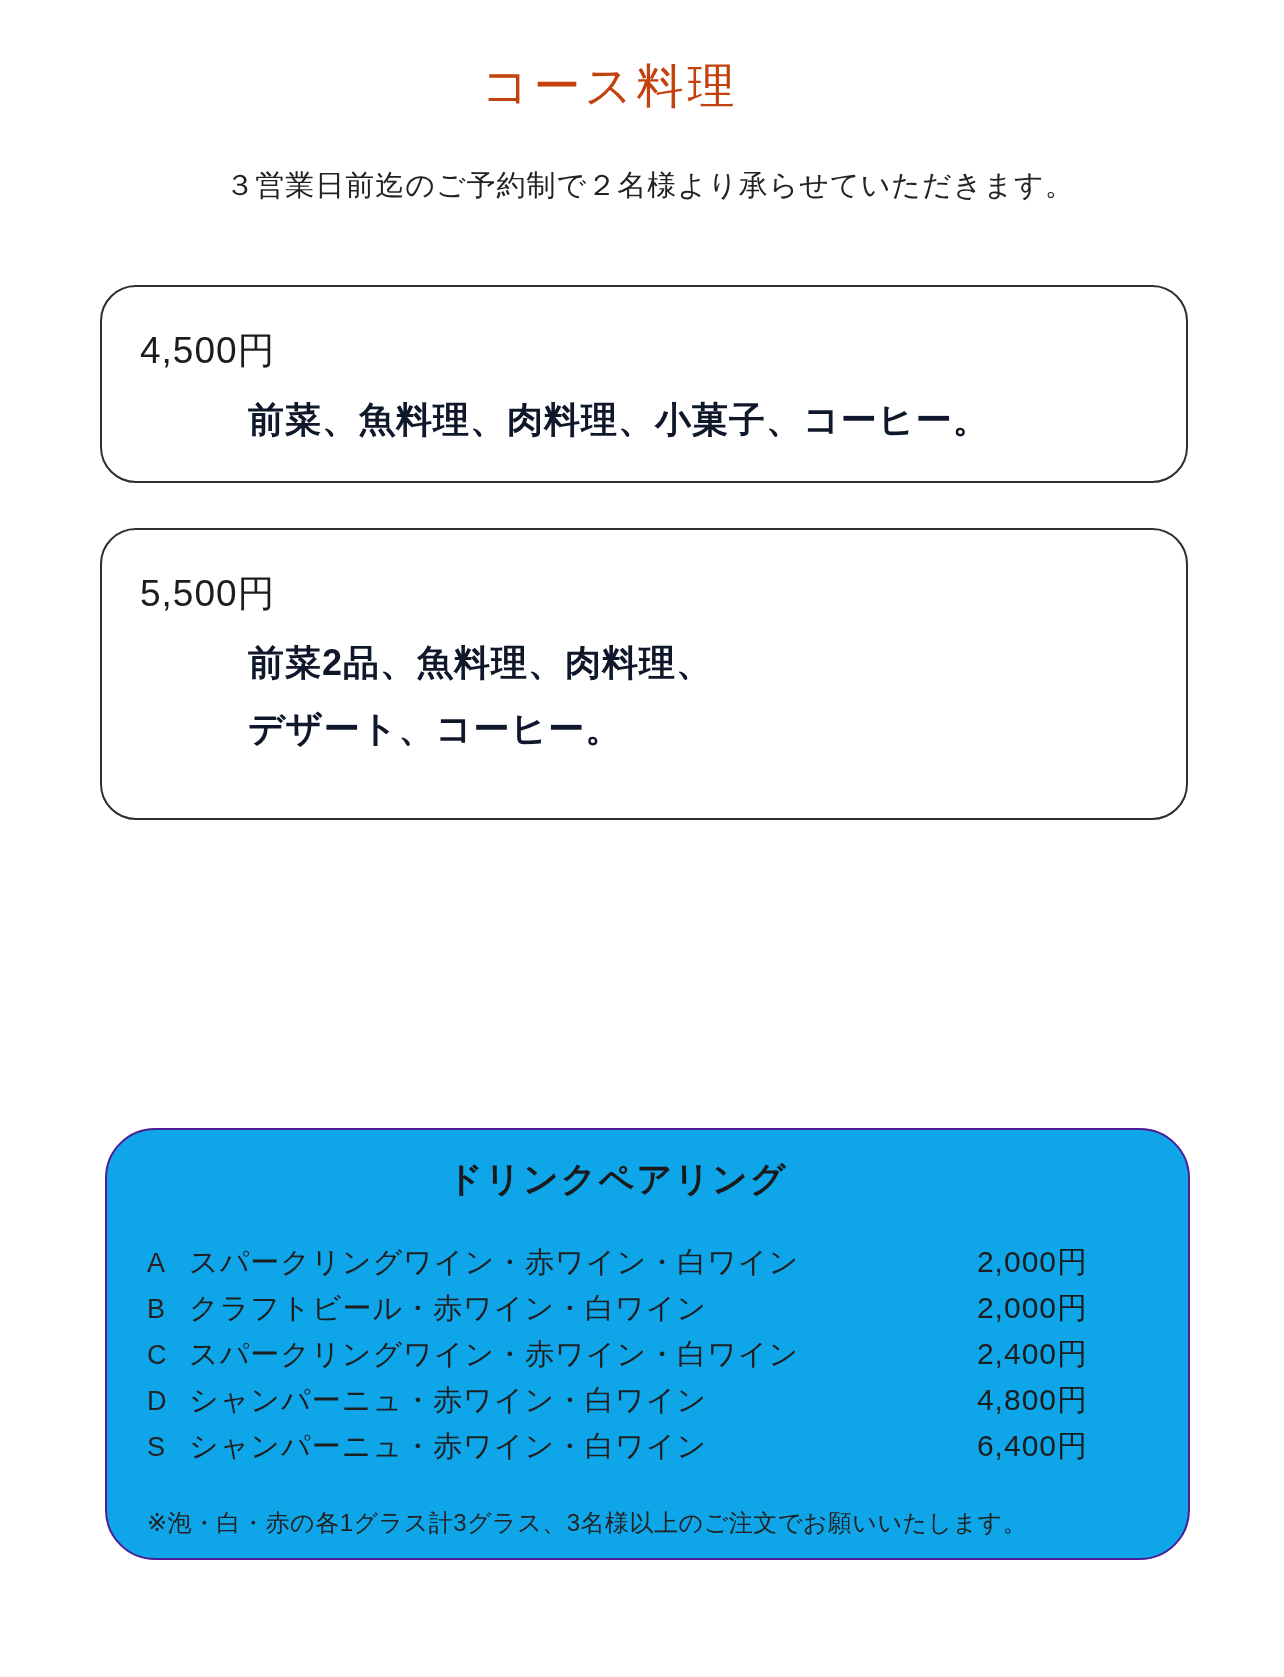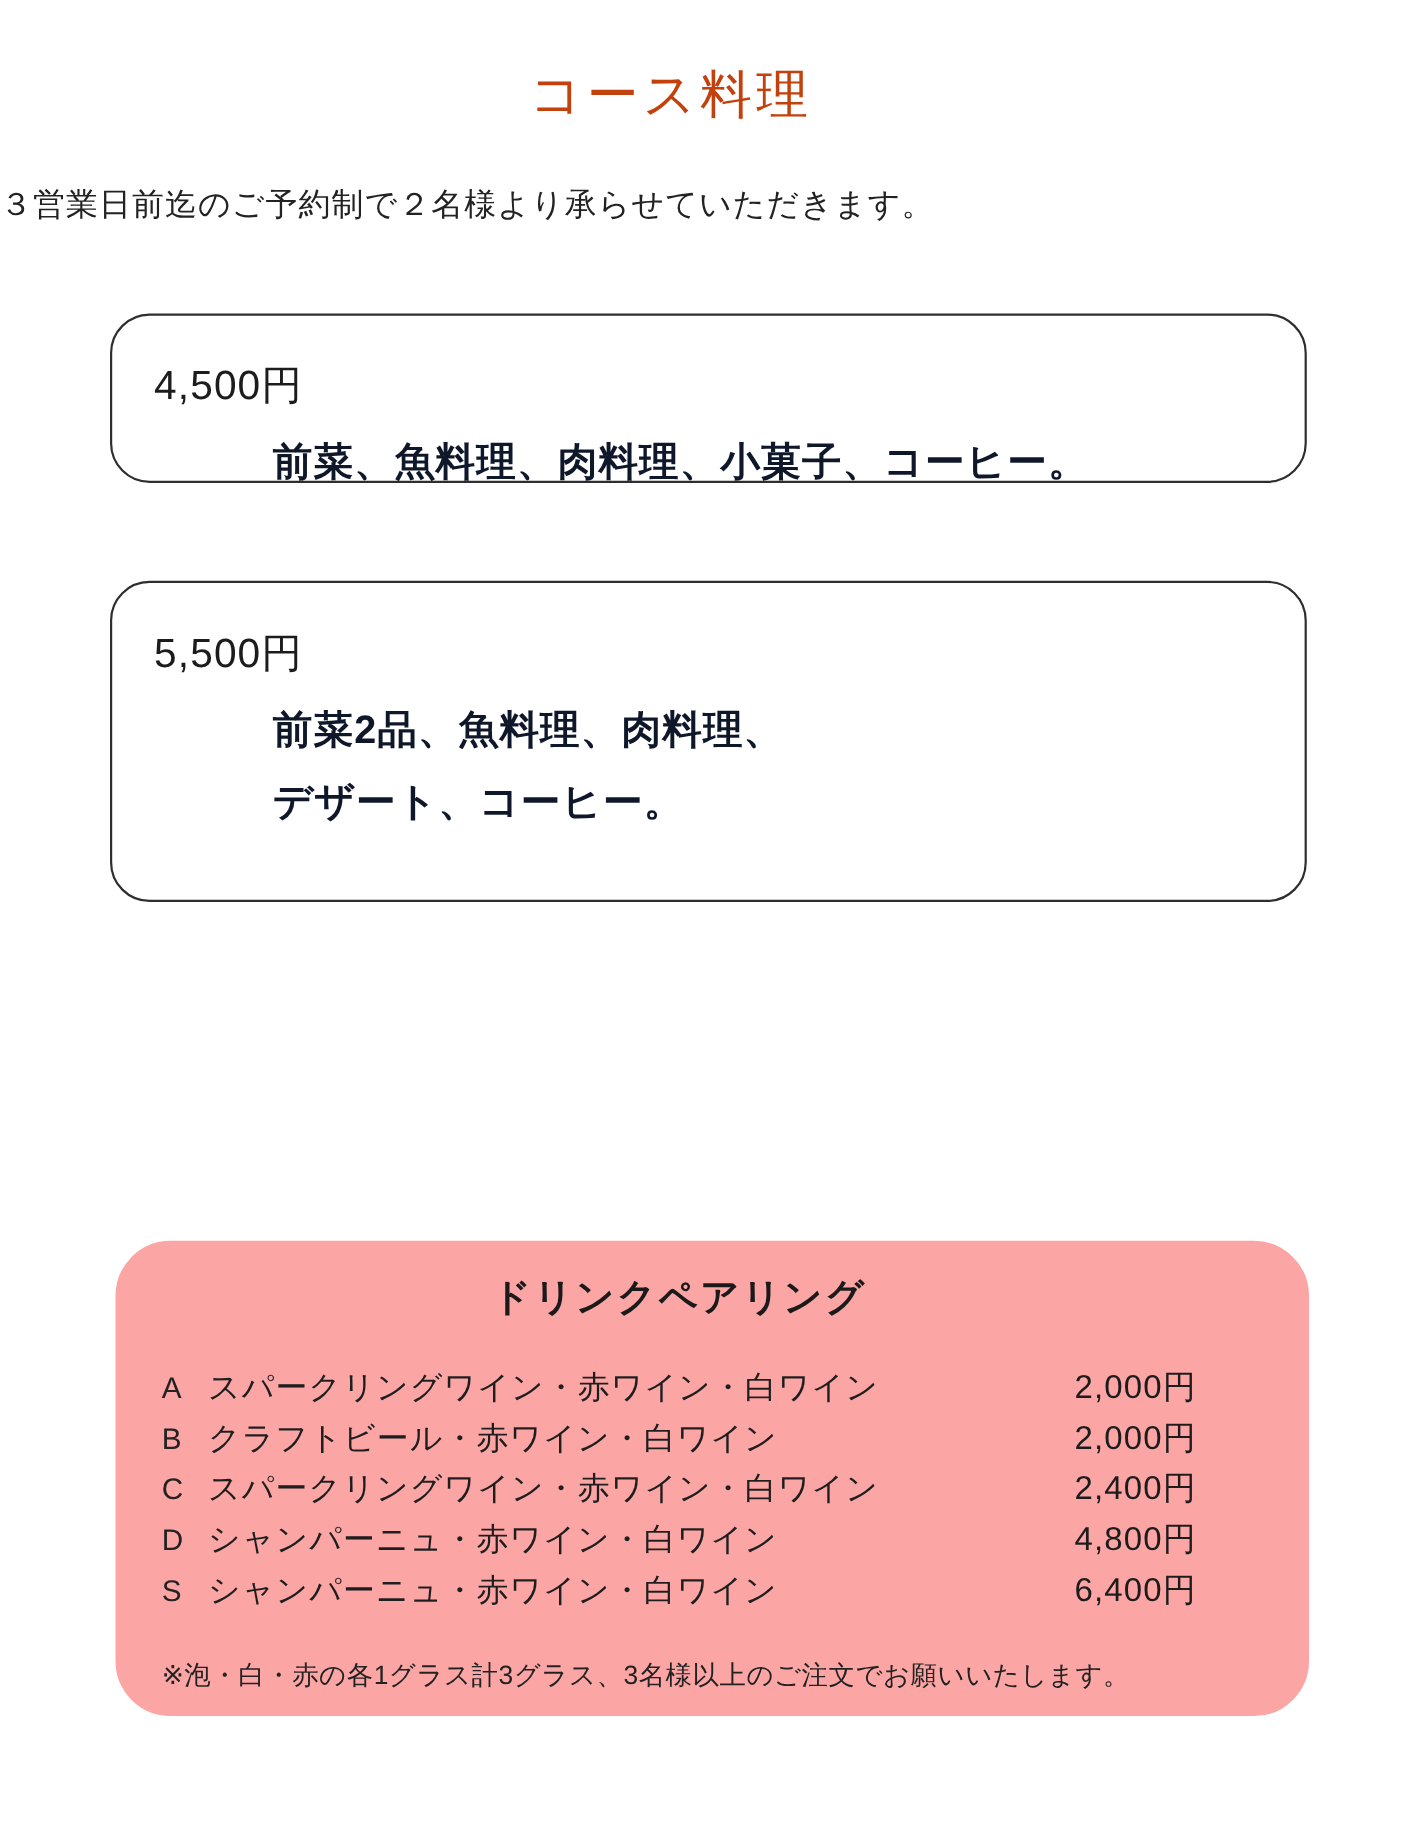--- a/index.html
+++ b/index.html
@@ -25,36 +25,38 @@
     font-size: 47px;
     font-weight: 400;
     letter-spacing: 4px;
     color: #c2410c;
   }
   .reservation-note {
     position: absolute;
     left: 0;
     top: 166px;
     width: 1220px;
+    text-align: center;
     font-size: 29px;
     font-weight: 400;
     letter-spacing: 1px;
     color: #222222;
+    padding-left: 40px;
   }
   .course-box {
     position: absolute;
     left: 100px;
     width: 1088px;
     box-sizing: border-box;
     border: 2px solid #2e2e2e;
     border-radius: 36px;
     background: #ffffff;
     padding: 42px 40px 0 38px;
   }
-  .course-box.box-1 { top: 285px; height: 154px; }
+  .course-box.box-1 { top: 285px; height: 198px; }
   .course-box.box-2 { top: 528px; height: 292px; }
   .course-box.box-3 { top: 800px; height: 234px; }
   .course-price {
     font-size: 37px;
     font-weight: 400;
     color: #1c1c1c;
     line-height: 44px;
     letter-spacing: 1px;
   }
   .course-lines {
@@ -65,23 +67,23 @@
     letter-spacing: 1px;
     color: #0f172a;
   }
   .pairing-box {
     position: absolute;
     left: 105px;
     top: 1128px;
     width: 1085px;
     height: 432px;
     box-sizing: border-box;
-    border: 2px solid #fca5a5;
+    border: 2px solid #4c1d95;
     border-radius: 50px;
-    background: #fca5a5;
+    background: #0ea5e9;
     padding: 26px 100px 0 40px;
   }
   .pairing-title {
     text-align: center;
     font-size: 35px;
     font-weight: 600;
     letter-spacing: 2px;
     color: #1a1a1a;
   }
   .pairing-rows {

